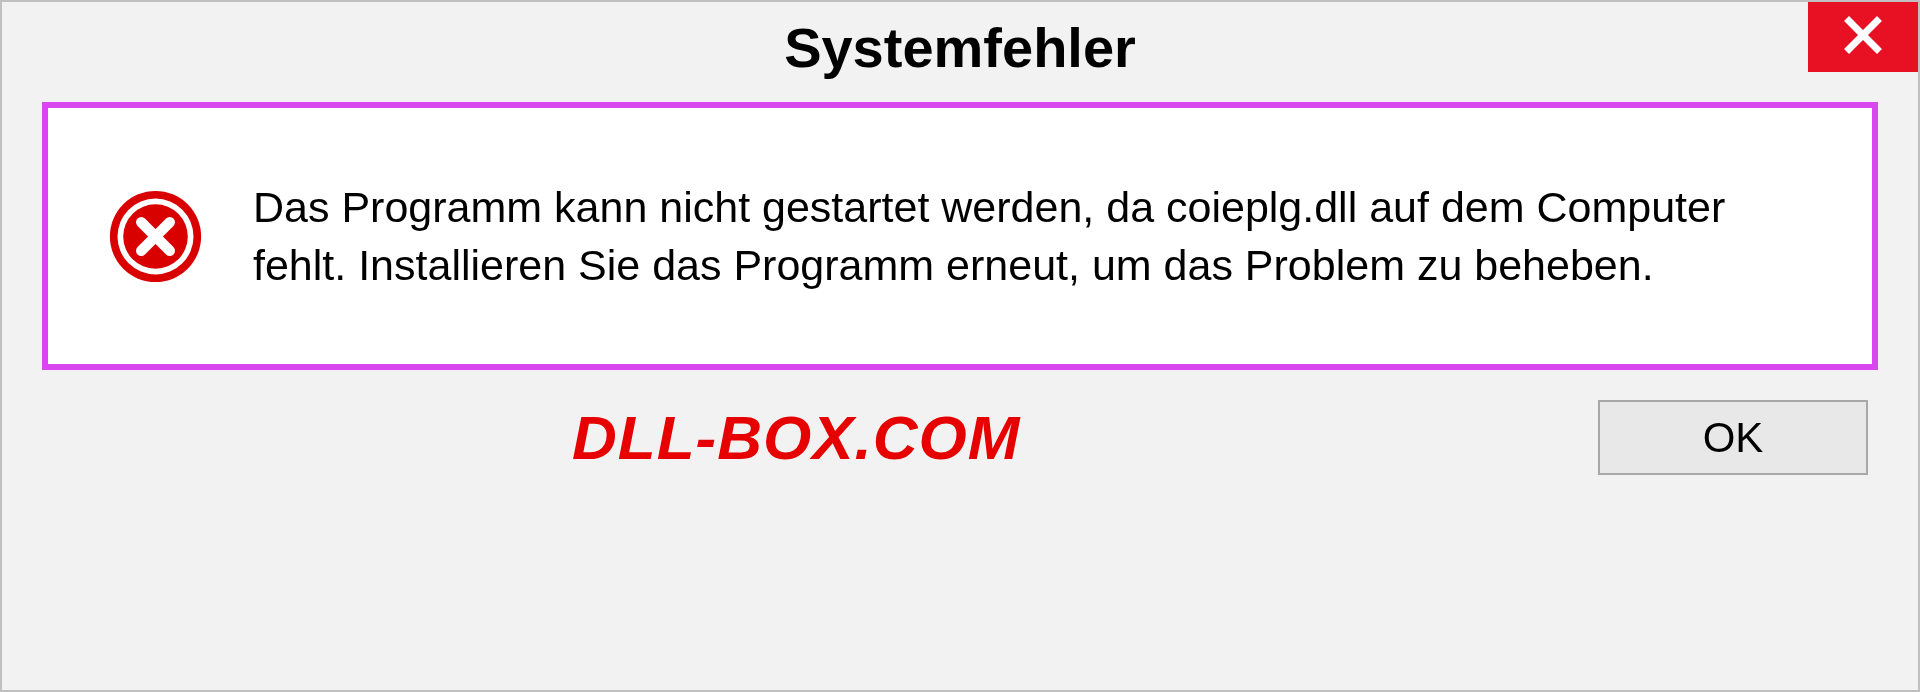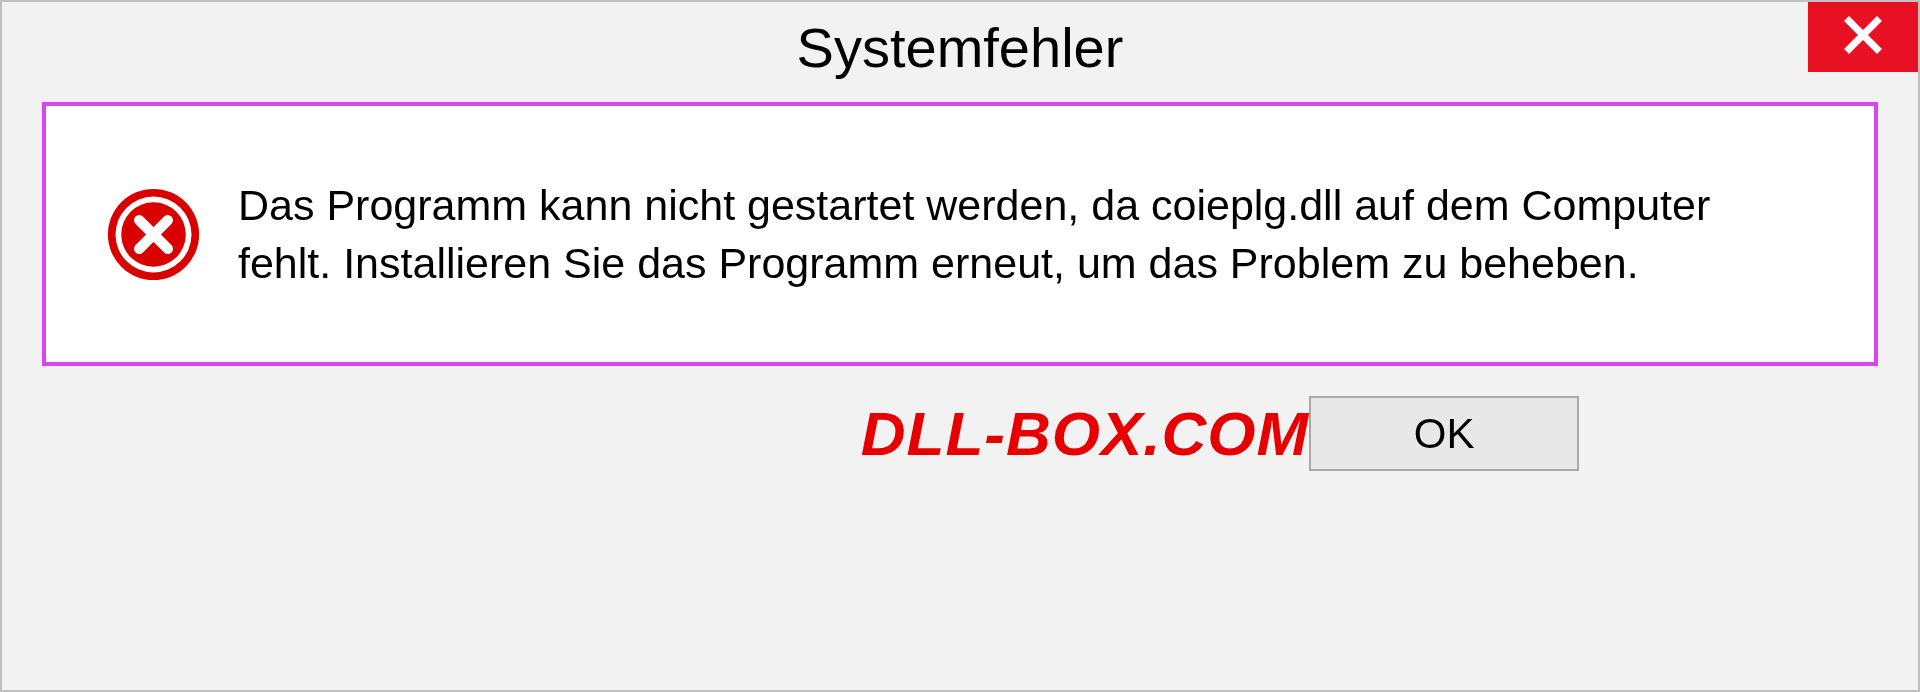--- a/index.html
+++ b/index.html
@@ -17,67 +17,67 @@
     }
     .titlebar {
       position: relative;
       height: 90px;
       display: flex;
       align-items: center;
       justify-content: center;
     }
     .title {
       font-size: 56px;
-      font-weight: 400;
+      font-weight: 700;
       color: #000;
     }
     .close-btn {
       position: absolute;
       top: 0;
       right: 0;
       width: 110px;
       height: 70px;
       background: #e81123;
       display: flex;
       align-items: center;
       justify-content: center;
       cursor: pointer;
     }
     .close-btn svg {
       width: 40px;
       height: 40px;
     }
     .content-box {
       background: #ffffff;
-      border: 4px solid #d946ef;
+      border: 6px solid #d946ef;
       margin: 10px 40px 30px 40px;
       padding: 70px 60px 70px 60px;
       display: flex;
       align-items: center;
-      gap: 37px;
+      gap: 50px;
     }
     .error-icon {
       flex-shrink: 0;
       width: 95px;
       height: 95px;
     }
     .error-icon svg {
       width: 100%;
       height: 100%;
     }
     .message {
       font-size: 43px;
       line-height: 1.35;
       color: #000;
       font-weight: 400;
     }
     .footer {
       display: flex;
       align-items: center;
-      justify-content: center;
+      justify-content: space-between;
       padding: 0 50px 20px 0;
     }
     .watermark {
       font-size: 62px;
       font-weight: 900;
       color: #e60000;
       font-style: italic;
       letter-spacing: 1px;
       margin-left: 570px;
       font-family: Arial, sans-serif;

